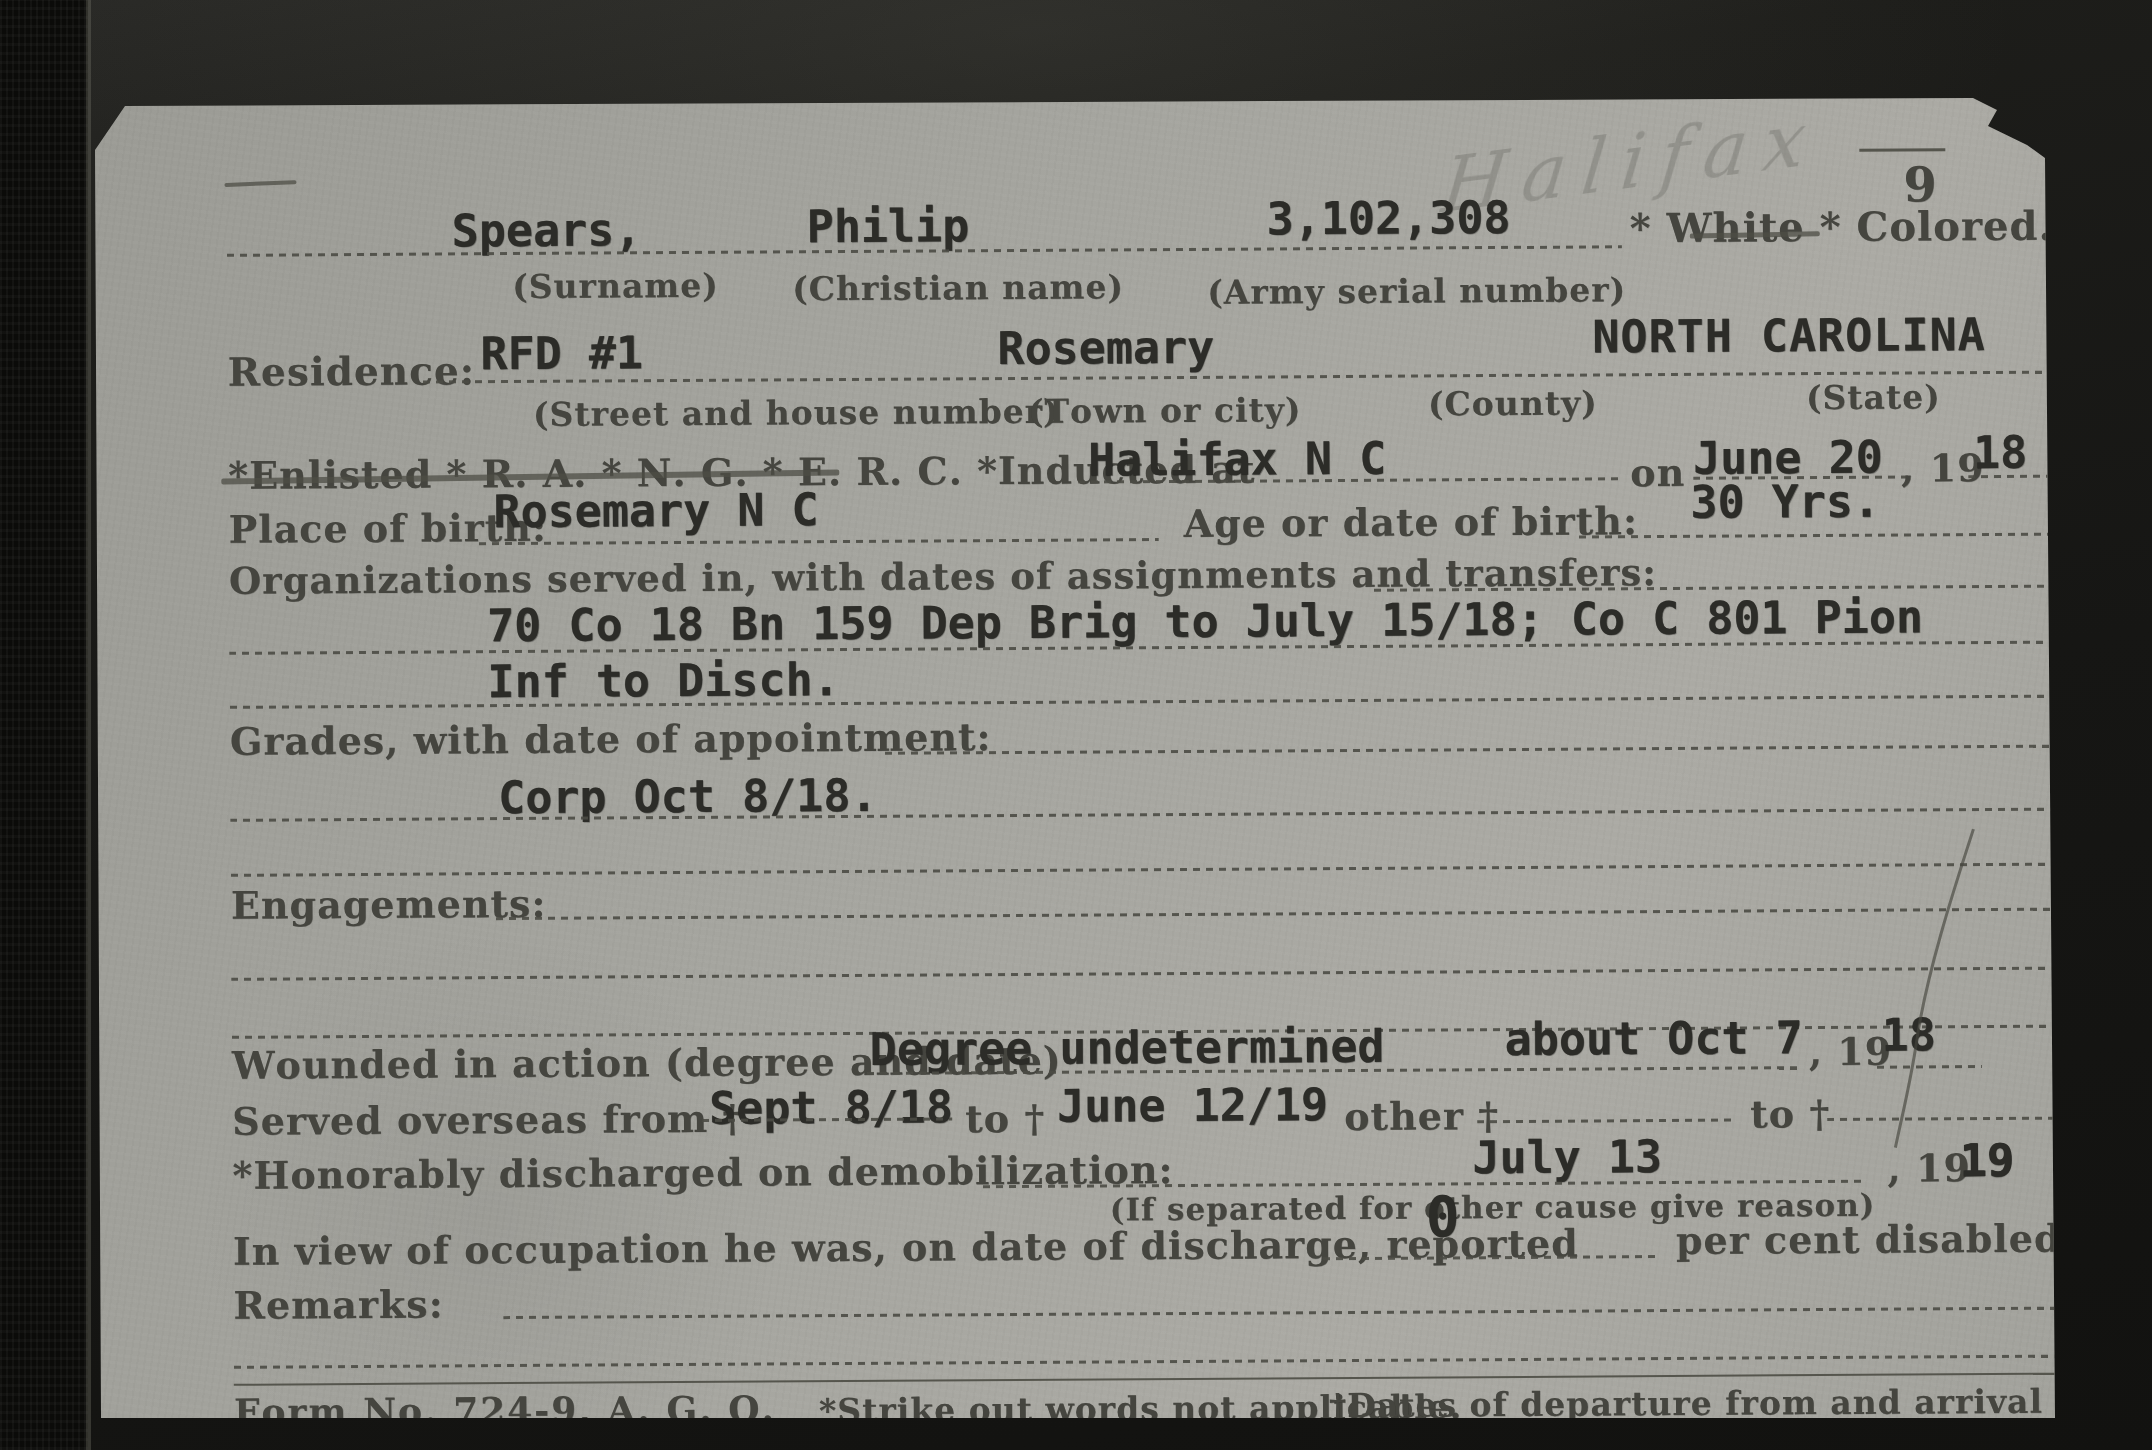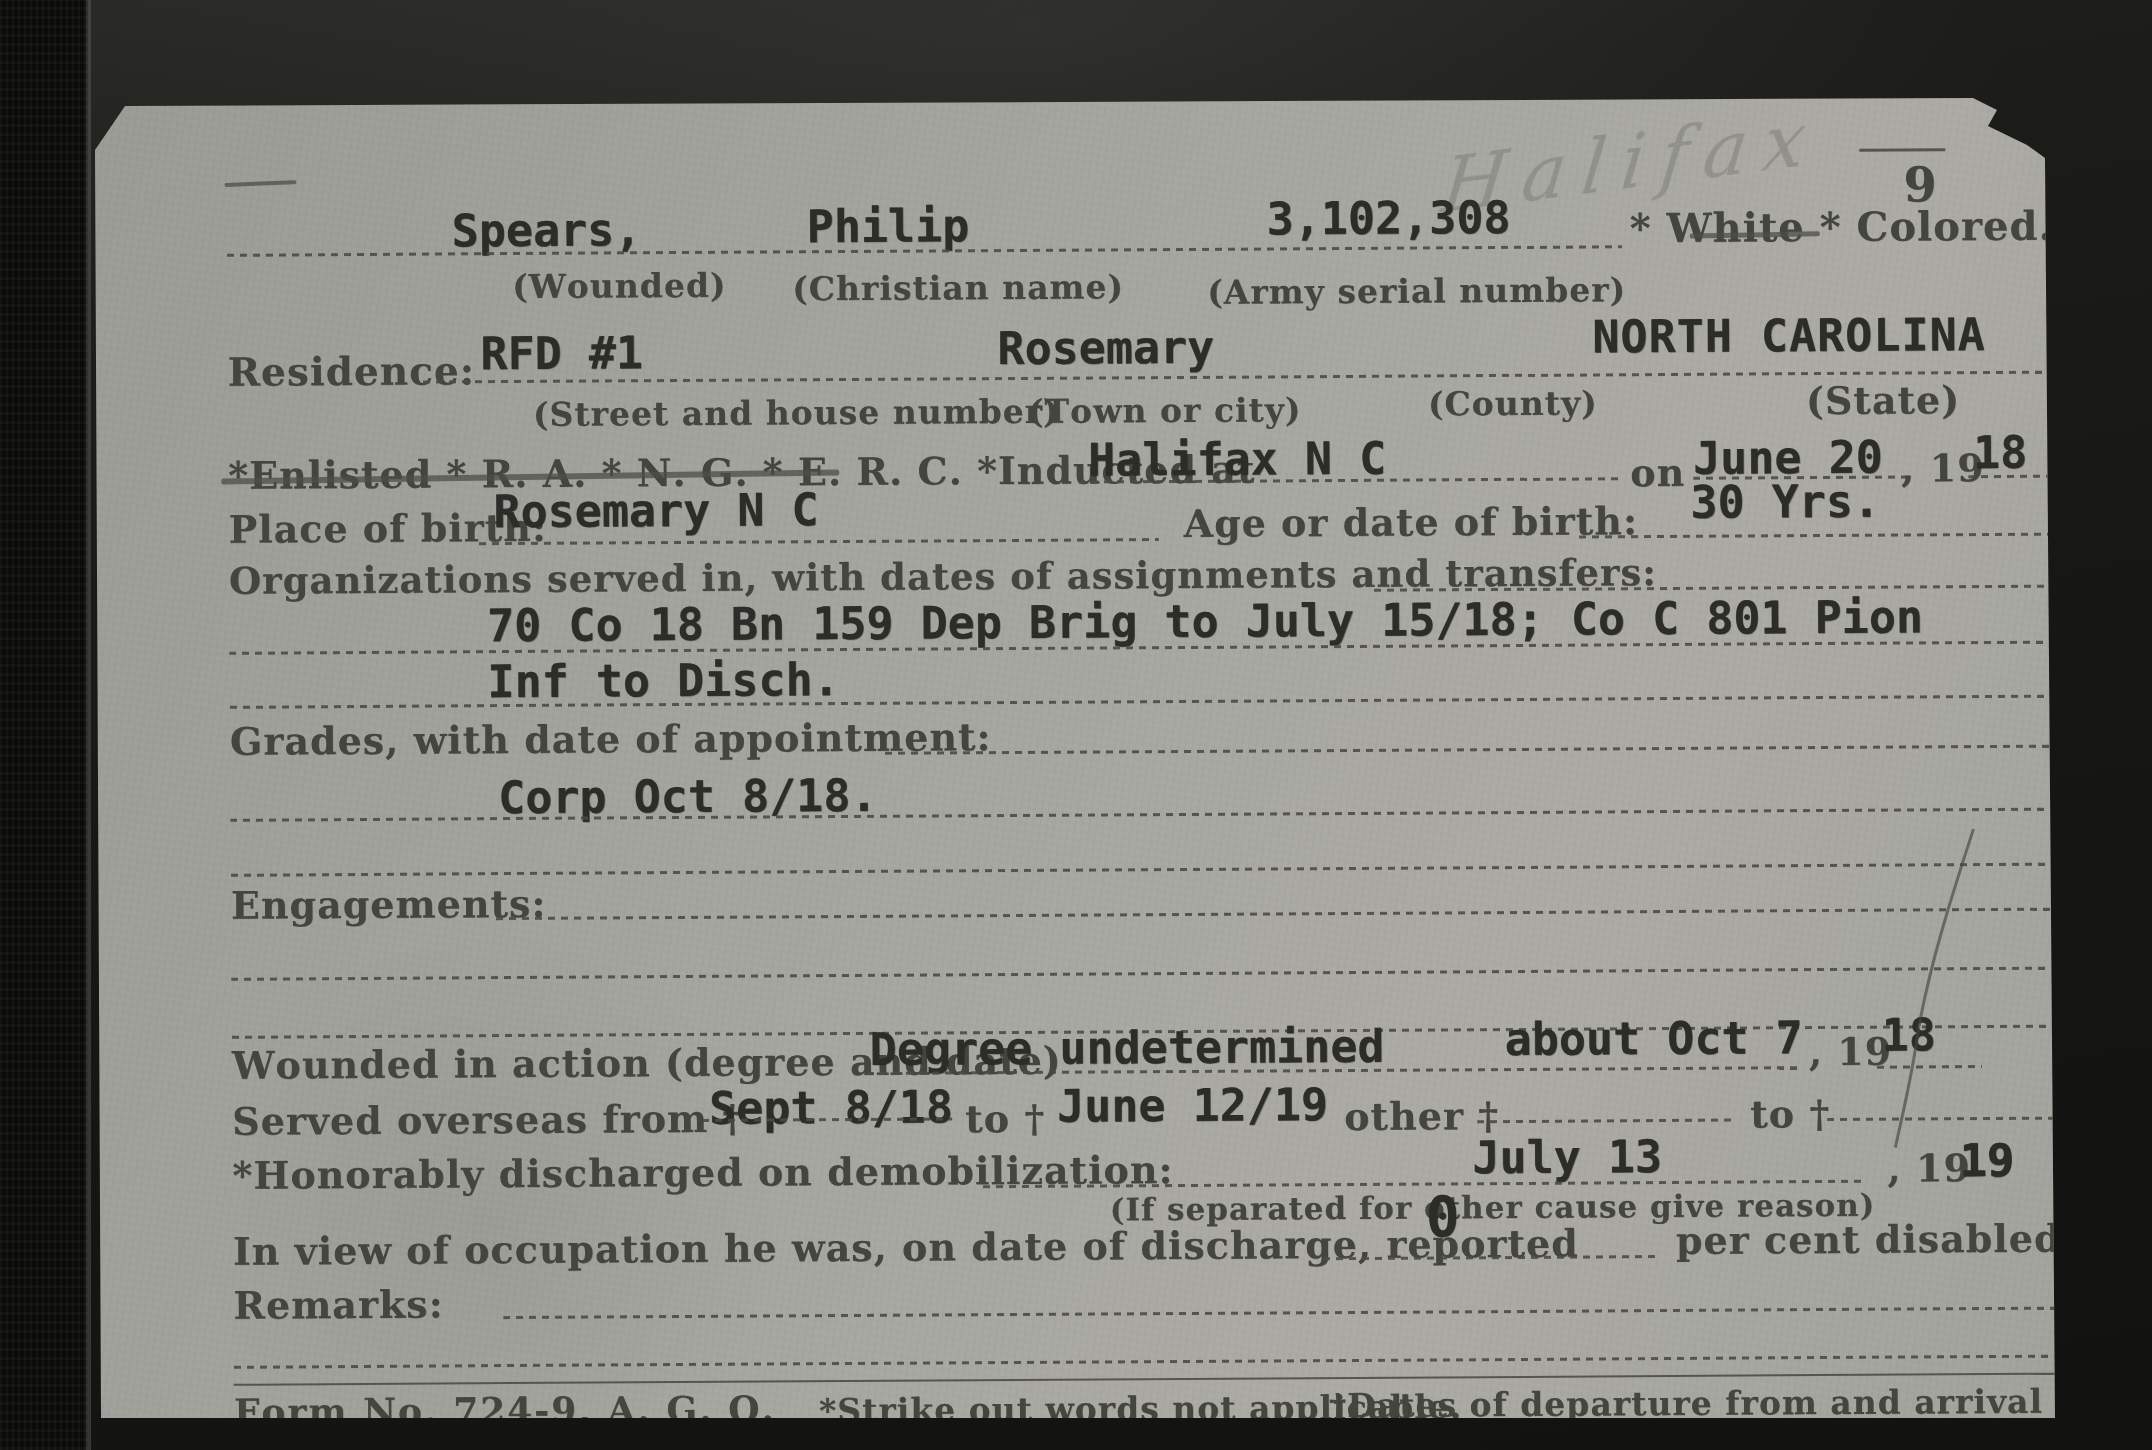--- a/index.html
+++ b/index.html
@@ -49,33 +49,33 @@
 
       <div class="rule" style="left:1768px;top:55px;width:86px;height:3px;"></div>
       <div class="a printed" style="left:1812px;top:66px;font-size:48px;">9</div>
 
       <div class="a typed" style="left:360px;top:105px;font-size:45px;">Spears,</div>
       <div class="a typed" style="left:715px;top:103px;font-size:45px;">Philip</div>
       <div class="a typed" style="left:1175px;top:98px;font-size:45px;">3,102,308</div>
       <div class="dots" style="left:135px;top:150px;width:1395px;"></div>
       <div class="a printed" style="left:1538px;top:112px;font-size:40px;"><span>* White</span><span> * Colored.</span></div>
       <div class="strike" style="left:1598px;top:138px;width:130px;height:5px;transform:rotate(-0.7deg);"></div>
-      <div class="a printed" style="left:420px;top:168px;font-size:33px;">(Wounded)</div>
+      <div class="a printed" style="left:420px;top:168px;font-size:33px;">(Surname)</div>
       <div class="a printed" style="left:700px;top:172px;font-size:33px;">(Christian name)</div>
       <div class="a printed" style="left:1115px;top:178px;font-size:33px;">(Army serial number)</div>
 
       <div class="a printed" style="left:135px;top:248px;font-size:39px;">Residence:</div>
       <div class="a typed" style="left:388px;top:228px;font-size:45px;">RFD #1</div>
       <div class="a typed" style="left:905px;top:226px;font-size:45px;">Rosemary</div>
       <div class="a typed" style="left:1500px;top:218px;font-size:45px;letter-spacing:1px;">NORTH CAROLINA</div>
       <div class="dots" style="left:330px;top:278px;width:1645px;"></div>
       <div class="a printed" style="left:440px;top:296px;font-size:33px;">(Street and house number)</div>
       <div class="a printed" style="left:935px;top:296px;font-size:33px;">(Town or city)</div>
       <div class="a printed" style="left:1335px;top:291px;font-size:33px;">(County)</div>
-      <div class="a printed" style="left:1713px;top:287px;font-size:38px;">(State)</div>
+      <div class="a printed" style="left:1713px;top:287px;font-size:33px;">(State)</div>
 
       <div class="a printed" style="left:135px;top:352px;font-size:38px;"><span>*Enlisted * R. A. * N. G. * E. R. C.</span><span> *Inducted at</span></div>
       <div class="strike" style="left:128px;top:372px;width:618px;height:6px;transform:rotate(-0.5deg);"></div>
       <div class="a typed" style="left:995px;top:338px;font-size:45px;">Halifax N C</div>
       <div class="dots" style="left:985px;top:382px;width:540px;"></div>
       <div class="a printed" style="left:1537px;top:358px;font-size:38px;">on</div>
       <div class="a typed" style="left:1600px;top:340px;font-size:45px;">June 20</div>
       <div class="dots" style="left:1600px;top:382px;width:220px;"></div>
       <div class="a printed" style="left:1808px;top:355px;font-size:38px;">, 19</div>
       <div class="a typed" style="left:1880px;top:336px;font-size:45px;">18</div>

